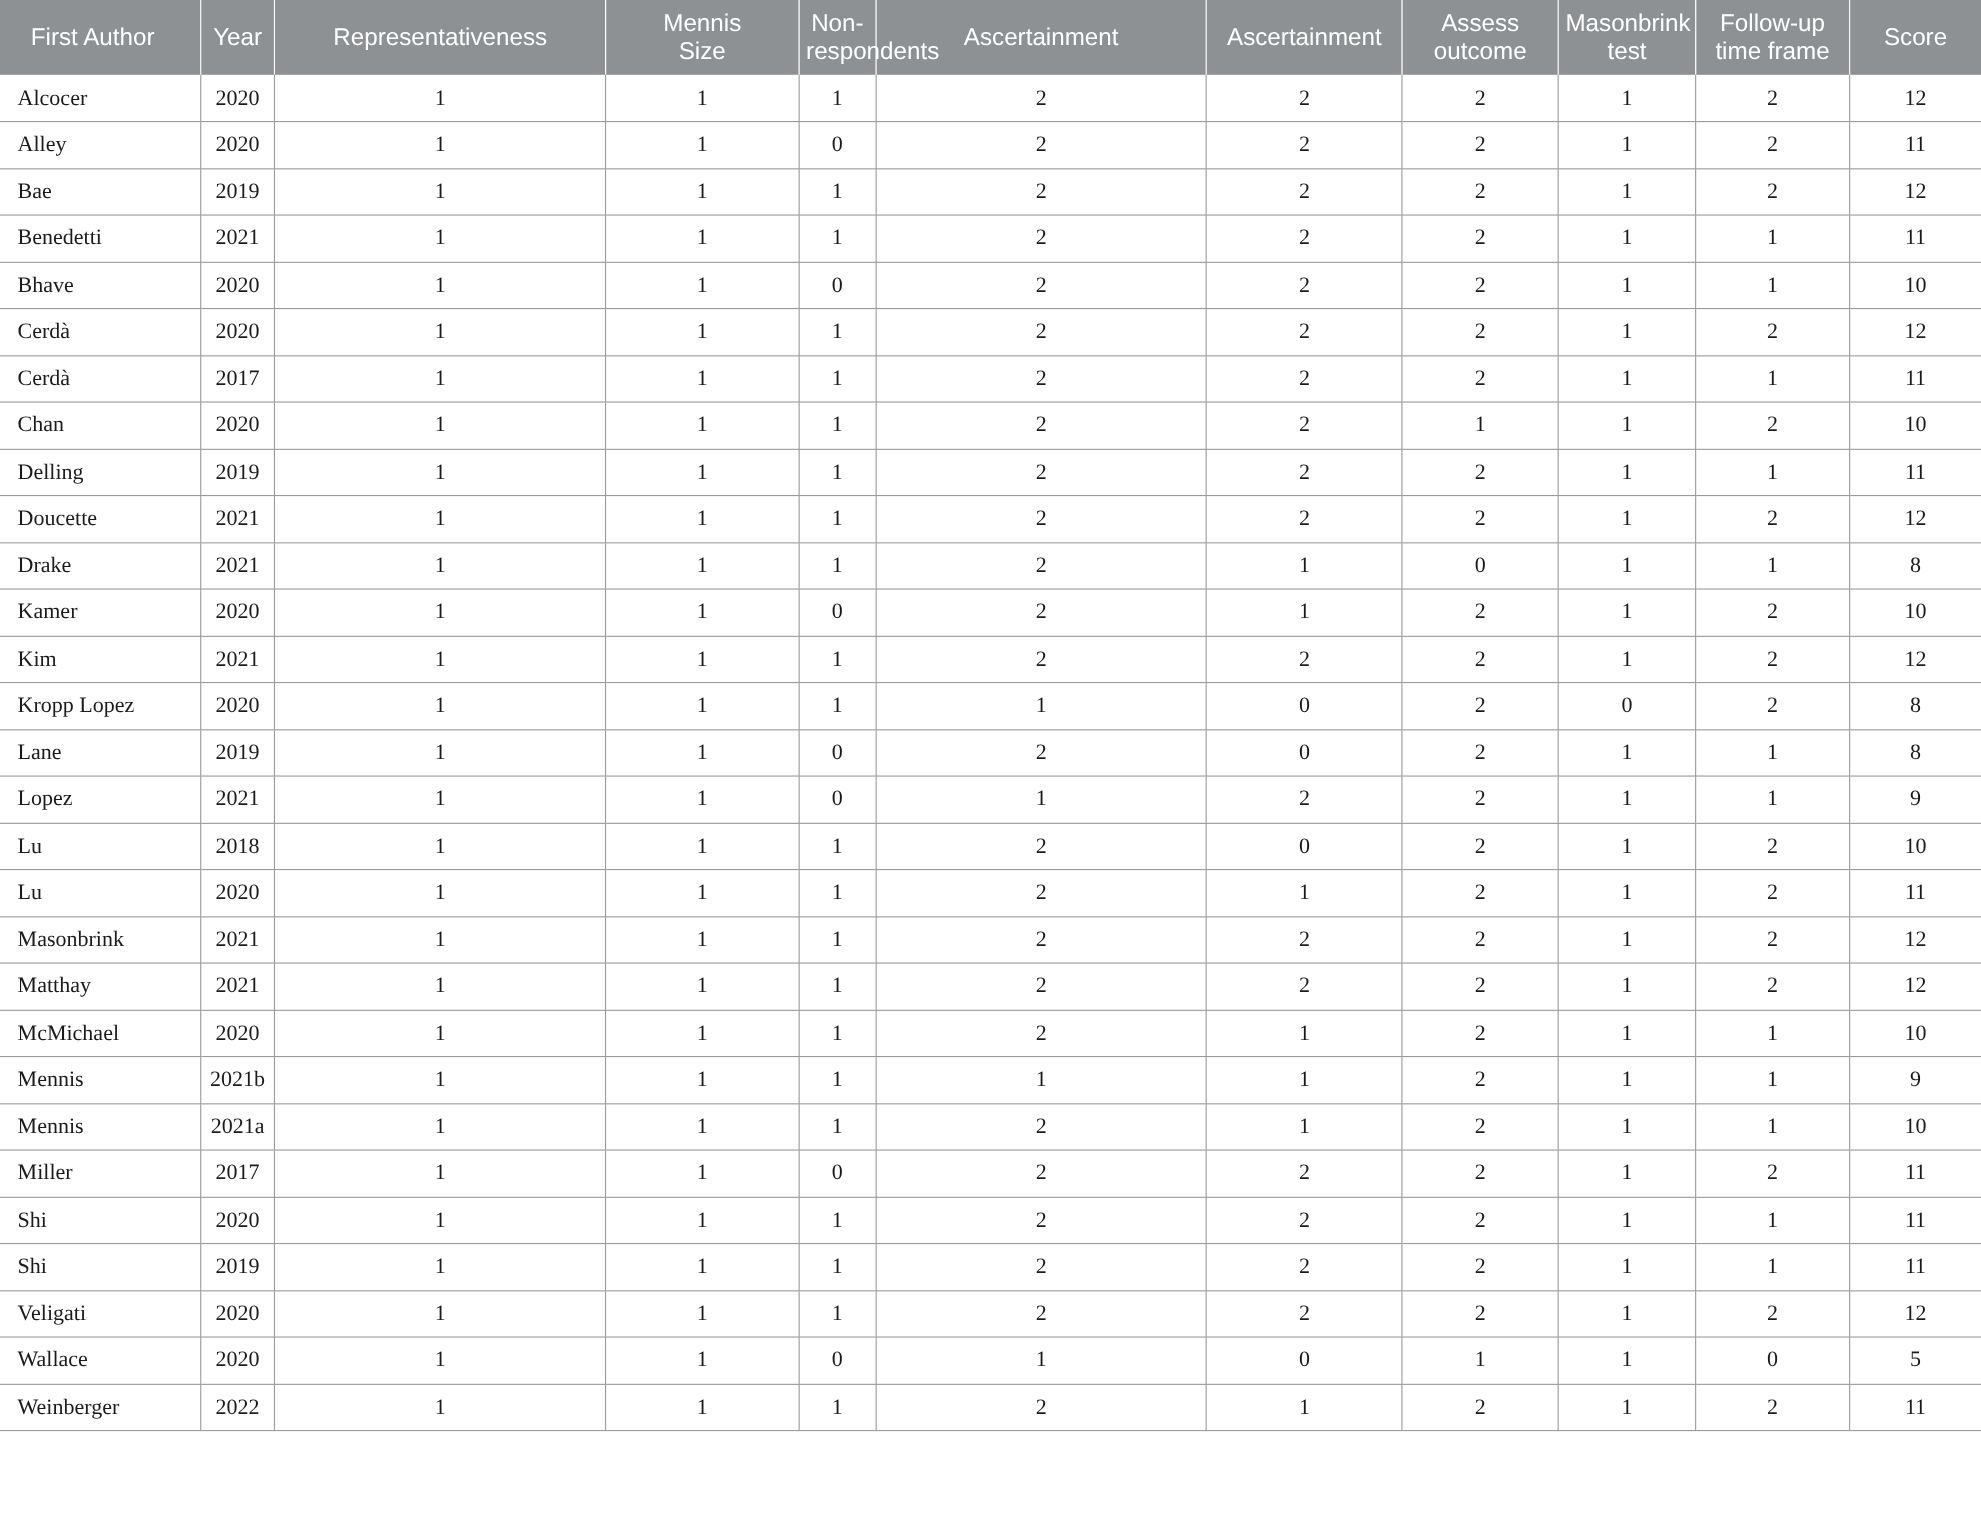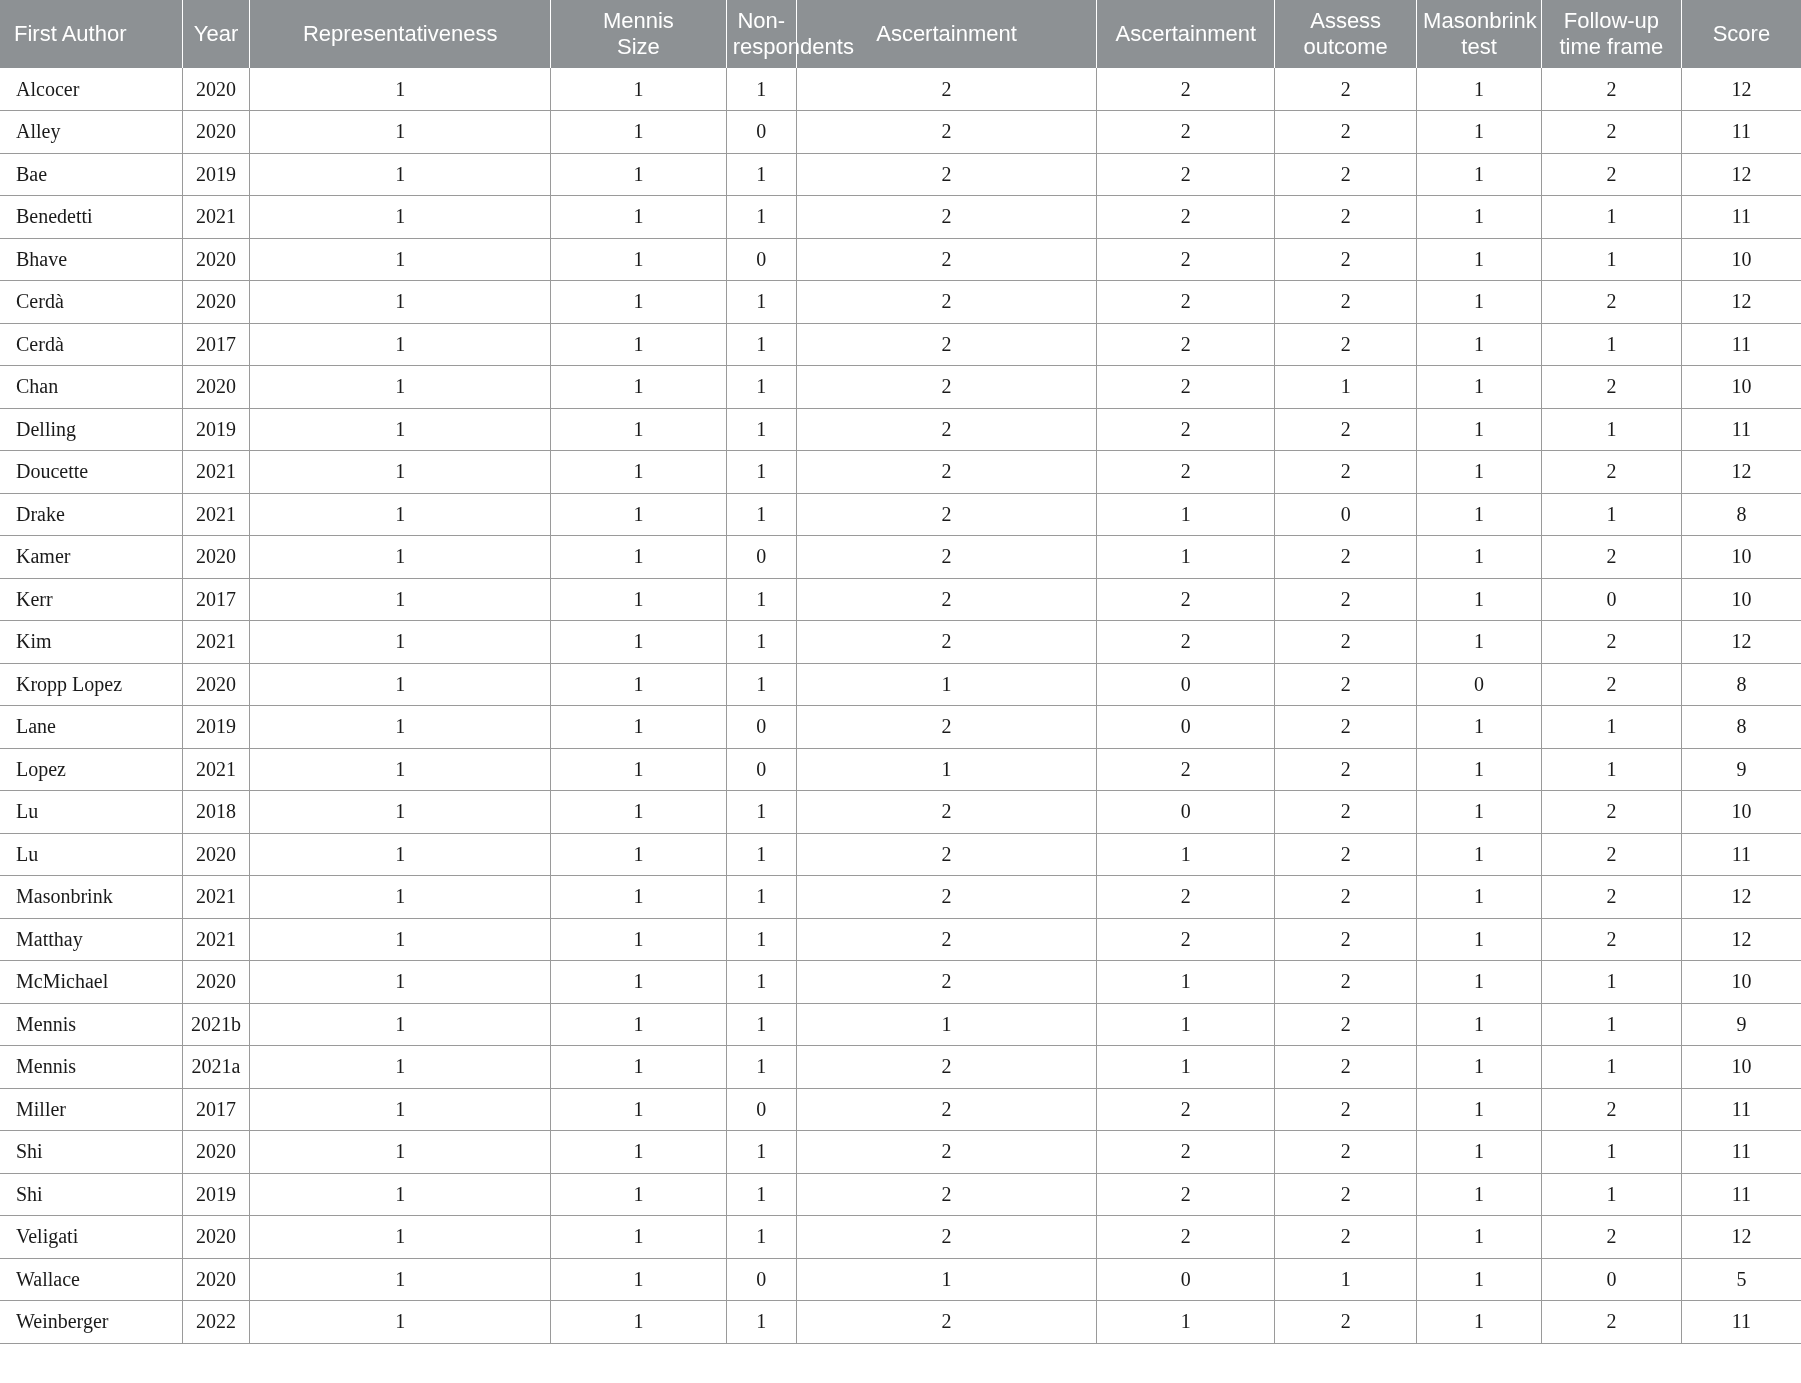--- a/index.html
+++ b/index.html
@@ -31,21 +31,21 @@
     text-align: center;
     border: none;
     border-right: 1px solid #ffffff;
     box-sizing: border-box;
   }
   #quality-table thead th:last-child {
     border-right: none;
   }
   #quality-table thead th.col-author {
     text-align: left;
-    padding-left: 14px;
+    padding-left: 28px;
   }
   #quality-table tbody td {
     height: 42.5px;
     font-size: 20px;
     color: #1a1a1a;
     text-align: center;
     vertical-align: middle;
     padding: 0 6px;
     border-bottom: 1px solid #9a9a9a;
     border-right: 1px solid #9a9a9a;
@@ -262,33 +262,20 @@
         <td>1</td>
         <td>0</td>
         <td>2</td>
         <td>1</td>
         <td>2</td>
         <td>1</td>
         <td>2</td>
         <td>10</td>
       </tr>
       <tr>
-        <td class="cell-author">Kerr</td>
-        <td>2017</td>
-        <td>1</td>
-        <td>1</td>
-        <td>1</td>
-        <td>2</td>
-        <td>2</td>
-        <td>2</td>
-        <td>1</td>
-        <td>0</td>
-        <td>10</td>
-      </tr>
-      <tr>
         <td class="cell-author">Kim</td>
         <td>2021</td>
         <td>1</td>
         <td>1</td>
         <td>1</td>
         <td>2</td>
         <td>2</td>
         <td>2</td>
         <td>1</td>
         <td>2</td>

